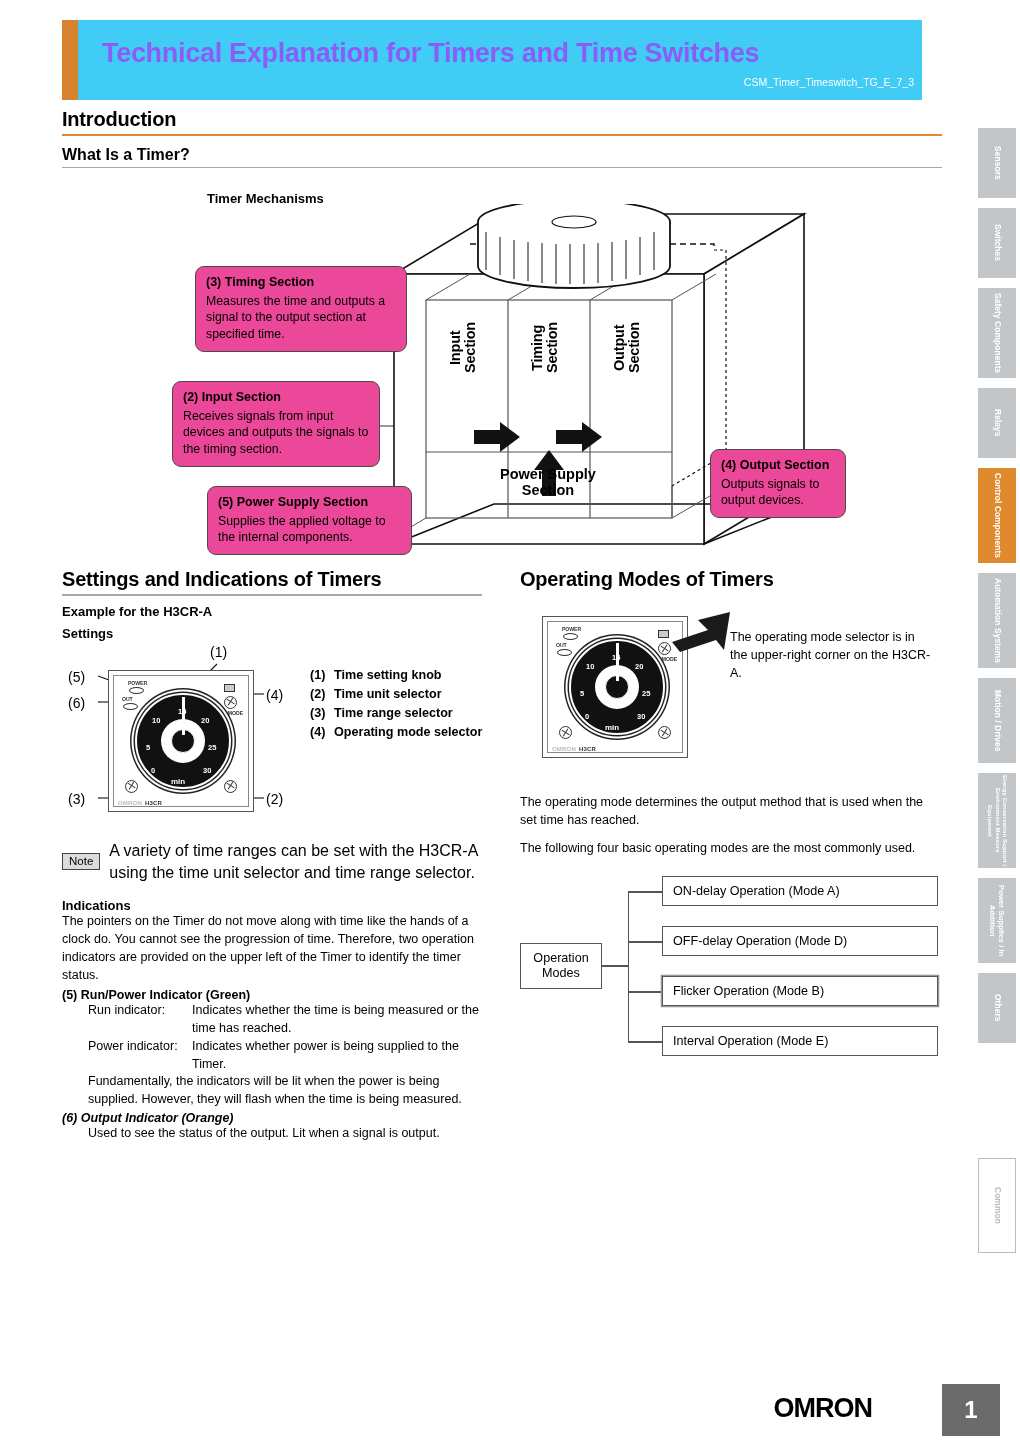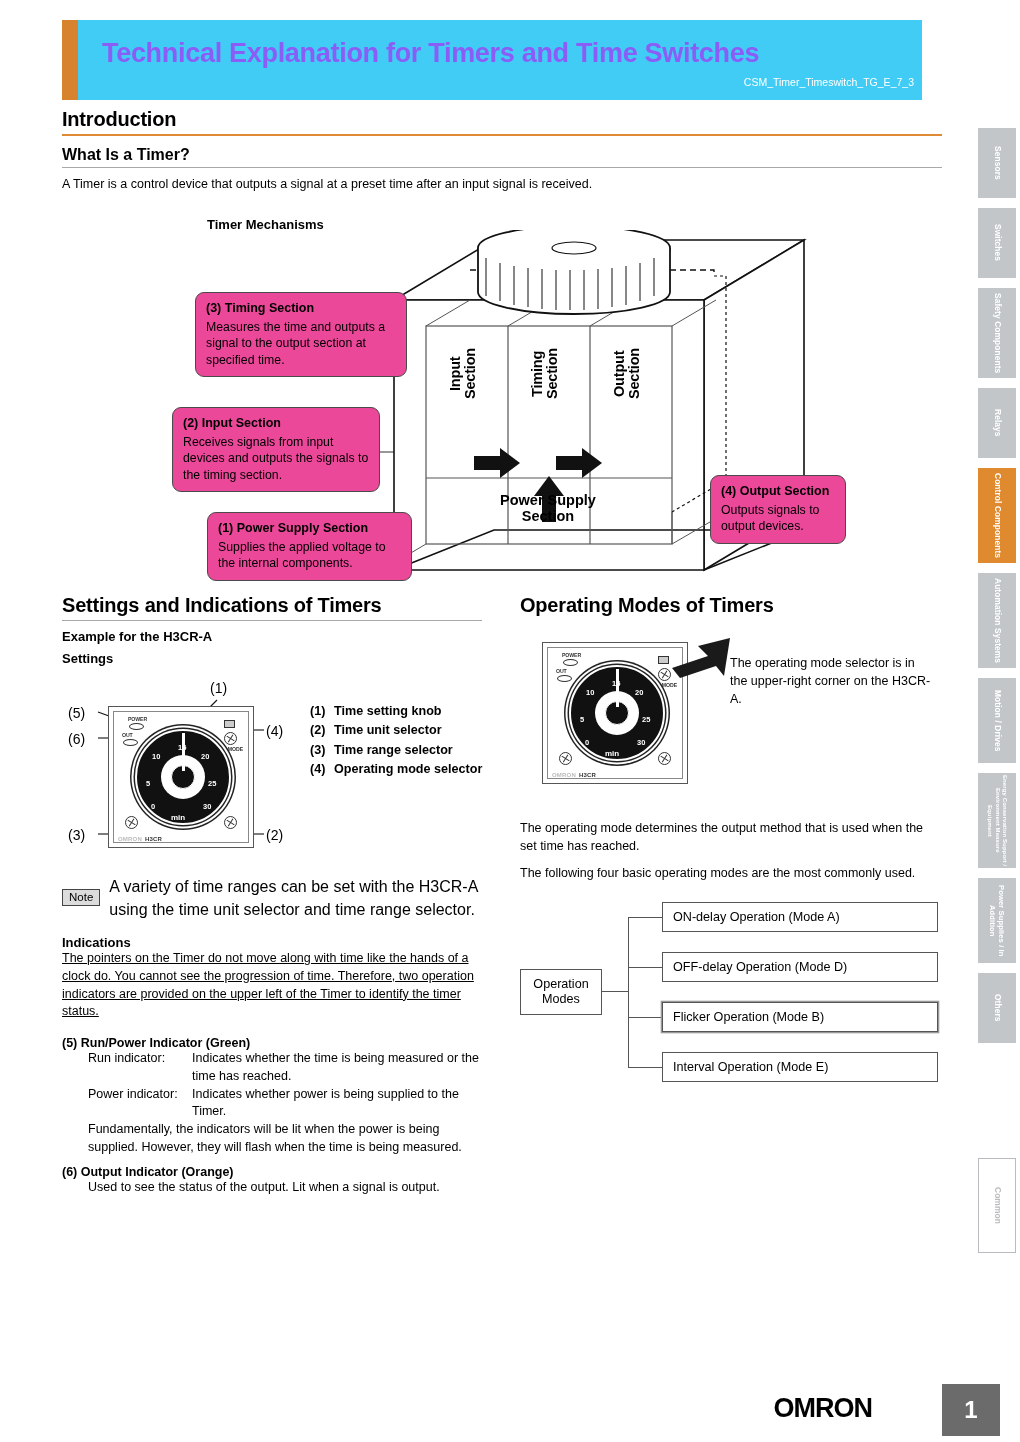--- a/index.html
+++ b/index.html
@@ -198,21 +198,20 @@
   </div>
 
   <div class="content">
 
     <h1 class="sec">Introduction</h1>
     <div class="rule-orange"></div>
 
     <h2 class="sub">What Is a Timer?</h2>
     <div class="rule-gray"></div>
 
-    <p class="body">A Timer is a control device that outputs a signal at a preset time after an input signal is received.</p>
 
     <div class="mech-wrap">
 
       <div class="mech-title">Timer Mechanisms</div>
 
       <div class="iso">
         <svg width="440" height="355" viewBox="0 0 440 355">
 
           <polygon points="20,70 120,10 430,10 330,70" fill="#ffffff" stroke="#111" stroke-width="1.6"></polygon>
 
@@ -282,36 +281,36 @@
 
       <div class="callout co3">
         <span class="ctitle">(3) Timing Section</span>
         <span class="ctext">Measures the time and outputs a signal to the output section at specified time.</span>
       </div>
       <div class="callout co2">
         <span class="ctitle">(2) Input Section</span>
         <span class="ctext">Receives signals from input devices and outputs the signals to the timing section.</span>
       </div>
       <div class="callout co1">
-        <span class="ctitle">(1) Power Supply Section</span>
+        <span class="ctitle">(5) Power Supply Section</span>
         <span class="ctext">Supplies the applied voltage to the internal components.</span>
       </div>
       <div class="callout co4">
         <span class="ctitle">(4) Output Section</span>
         <span class="ctext">Outputs signals to output devices.</span>
       </div>
     </div>
 
     <div class="cols" style="height:730px;">
 
       <div class="colL">
         <h1 class="sec">Settings and Indications of Timers</h1>
         <div class="rule-gray"></div>
         <div class="b" style="font-size:13px; margin-bottom:7px;">Example for the H3CR-A</div>
-        <div class="b" style="font-size:13px; margin-bottom:14px;">Settings</div>
+        <div class="b" style="font-size:13px; margin-bottom:3px;">Settings</div>
 
         <div style="position:relative; height:190px;">
 
           <div class="callnum" style="left:148px; top:0px;">(1)</div>
           <div class="callnum" style="left:6px; top:25px;">(5)</div>
           <div class="callnum" style="left:6px; top:51px;">(6)</div>
           <div class="callnum" style="left:204px; top:43px;">(4)</div>
           <div class="callnum" style="left:6px; top:147px;">(3)</div>
           <div class="callnum" style="left:204px; top:147px;">(2)</div>
 
@@ -383,32 +382,32 @@
           </div>
         </div>
 
         <div class="note-wrap">
           <div class="note-badge">Note</div>
           <div class="note-text">A variety of time ranges can be set with the H3CR-A using the time unit selector and time range selector.</div>
         </div>
 
         <div style="margin-top:14px;">
           <div class="b" style="font-size:13px;">Indications</div>
-          <p class="body" style="margin-bottom:15px;text-decoration:underline;">The pointers on the Timer do not move along with time like the hands of a clock do. You cannot see the progression of time. Therefore, two operation indicators are provided on the upper left of the Timer to identify the timer status.</p>
+          <p class="body" style="margin-bottom:4px;">The pointers on the Timer do not move along with time like the hands of a clock do. You cannot see the progression of time. Therefore, two operation indicators are provided on the upper left of the Timer to identify the timer status.</p>
           <div class="b" style="font-size:12.5px;">(5) Run/Power Indicator (Green)</div>
           <div class="ind2" style="font-size:12.5px; line-height:1.42;">
             <span class="k">Run indicator:</span>
             <span>Indicates whether the time is being measured or the time has reached.</span>
           </div>
           <div class="ind2" style="font-size:12.5px; line-height:1.42;">
             <span class="k">Power indicator:</span>
             <span>Indicates whether power is being supplied to the Timer.</span>
           </div>
           <div class="ind1" style="font-size:12.5px; line-height:1.42;">Fundamentally, the indicators will be lit when the power is being supplied. However, they will flash when the time is being measured.</div>
-          <div class="b" style="font-size:12.5px; margin-top:8px;">(6) Output Indicator (Orange)</div>
+          <div class="b" style="font-size:12.5px; margin-top:2px;font-style:italic;">(6) Output Indicator (Orange)</div>
           <div class="ind1" style="font-size:12.5px; line-height:1.42;">Used to see the status of the output. Lit when a signal is output.</div>
         </div>
       </div>
 
       <div class="colR">
         <h1 class="sec">Operating Modes of Timers</h1>
 
         <div style="position:relative; height:200px;">
 
           <div class="device" style="left:22px; top:22px; width:146px; height:142px; position:absolute;">

